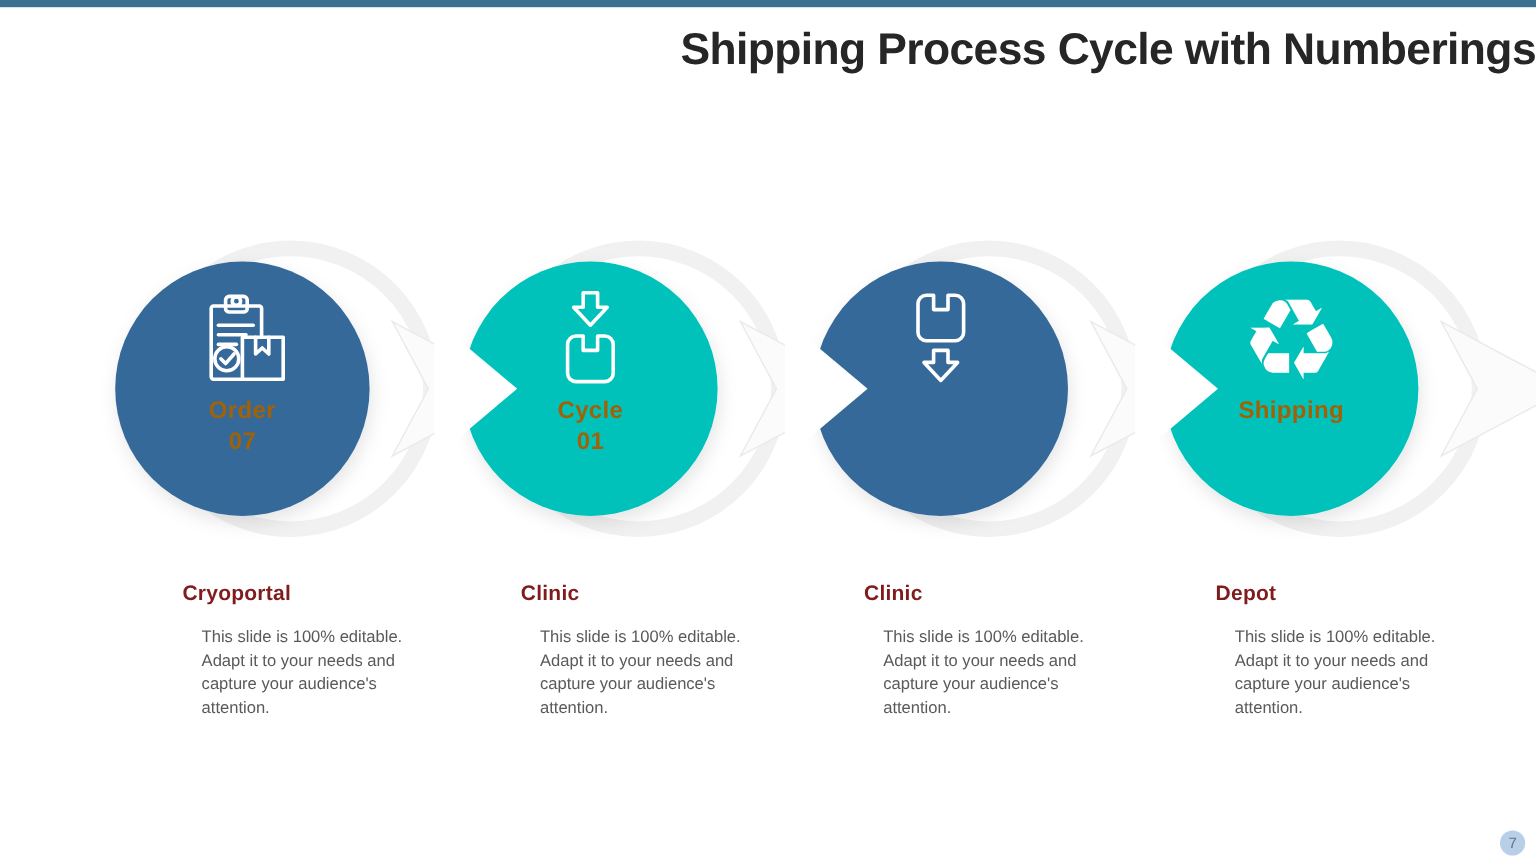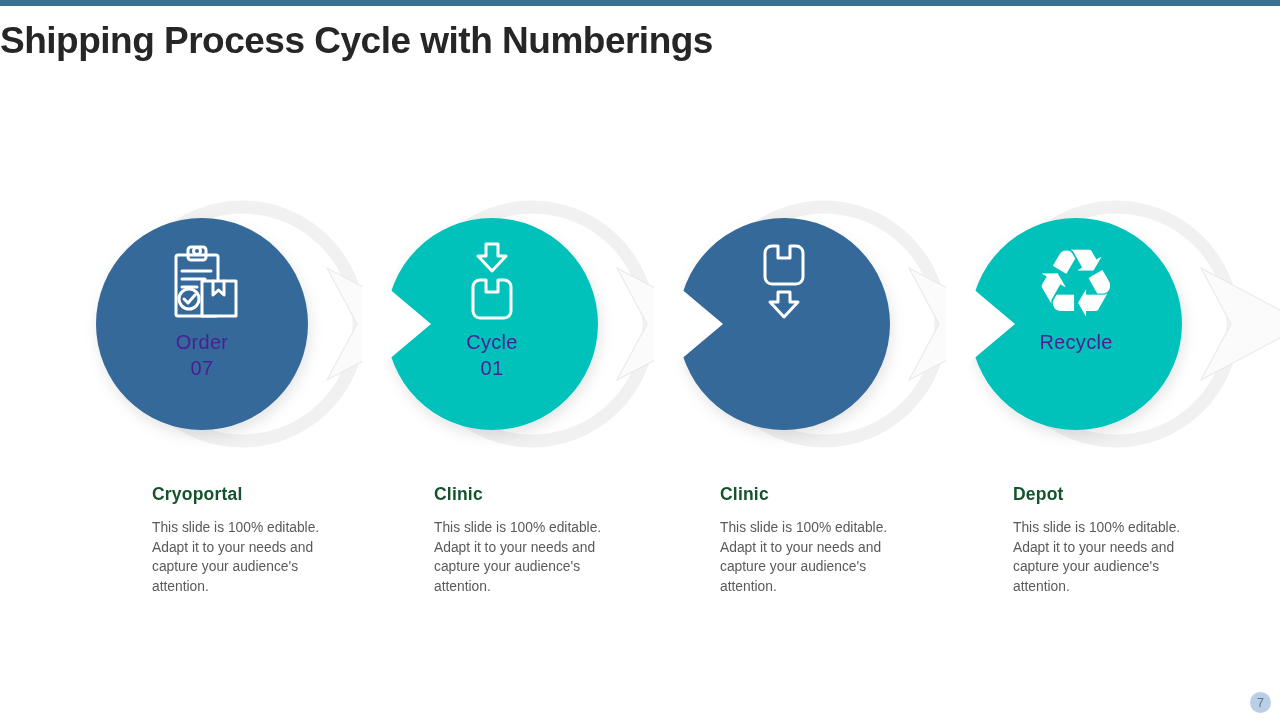--- a/index.html
+++ b/index.html
@@ -16,55 +16,55 @@
     position: absolute;
     top: 0; left: 0;
     width: 100%; height: 6px;
     background: #3a7191;
   }
   .title {
     position: absolute;
     top: 20px; left: 0;
     width: 100%;
     margin: 0;
-    text-align: left;
+    text-align: right;
     font-size: 37px;
     font-weight: 700;
     letter-spacing: -0.5px;
     color: #262626;
   }
   .diagram {
     position: absolute;
     top: 0; left: 0;
   }
   .step-label {
     position: absolute;
     top: 329px;
     width: 212px;
     text-align: center;
-    color: #4c1d95;
-    font-weight: 400;
+    color: #a16207;
+    font-weight: 700;
     font-size: 20px;
     line-height: 26px;
     letter-spacing: 0.3px;
   }
   .step-text {
     position: absolute;
     top: 484px;
     width: 180px;
   }
   .step-text h3 {
     margin: 0 0 13px 0;
     font-size: 17.5px;
     font-weight: 700;
-    color: #14532d;
+    color: #7f1d1d;
     letter-spacing: 0.2px;
   }
   .step-text p {
-    margin: 0;
+    margin: 16px;
     width: 172px;
     font-size: 13.8px;
     line-height: 19.5px;
     color: #5a5a5a;
   }
   .page-badge {
     position: absolute;
     left: 1250px; top: 692px;
     width: 21px; height: 21px;
     border-radius: 50%;
@@ -139,21 +139,21 @@
 
   <div class="step-label" style="left:96px">
     <div>Order</div>
     <div>07</div>
   </div>
   <div class="step-label" style="left:386px">
     <div>Cycle</div>
     <div>01</div>
   </div>
   <div class="step-label" style="left:970px">
-    <div>Recycle</div>
+    <div>Shipping</div>
   </div>
 
   <div class="step-text" style="left:152px">
     <h3>Cryoportal</h3>
     <p>This slide is 100% editable. Adapt it to your needs and capture your audience's attention.</p>
   </div>
   <div class="step-text" style="left:434px">
     <h3>Clinic</h3>
     <p>This slide is 100% editable. Adapt it to your needs and capture your audience's attention.</p>
   </div>

